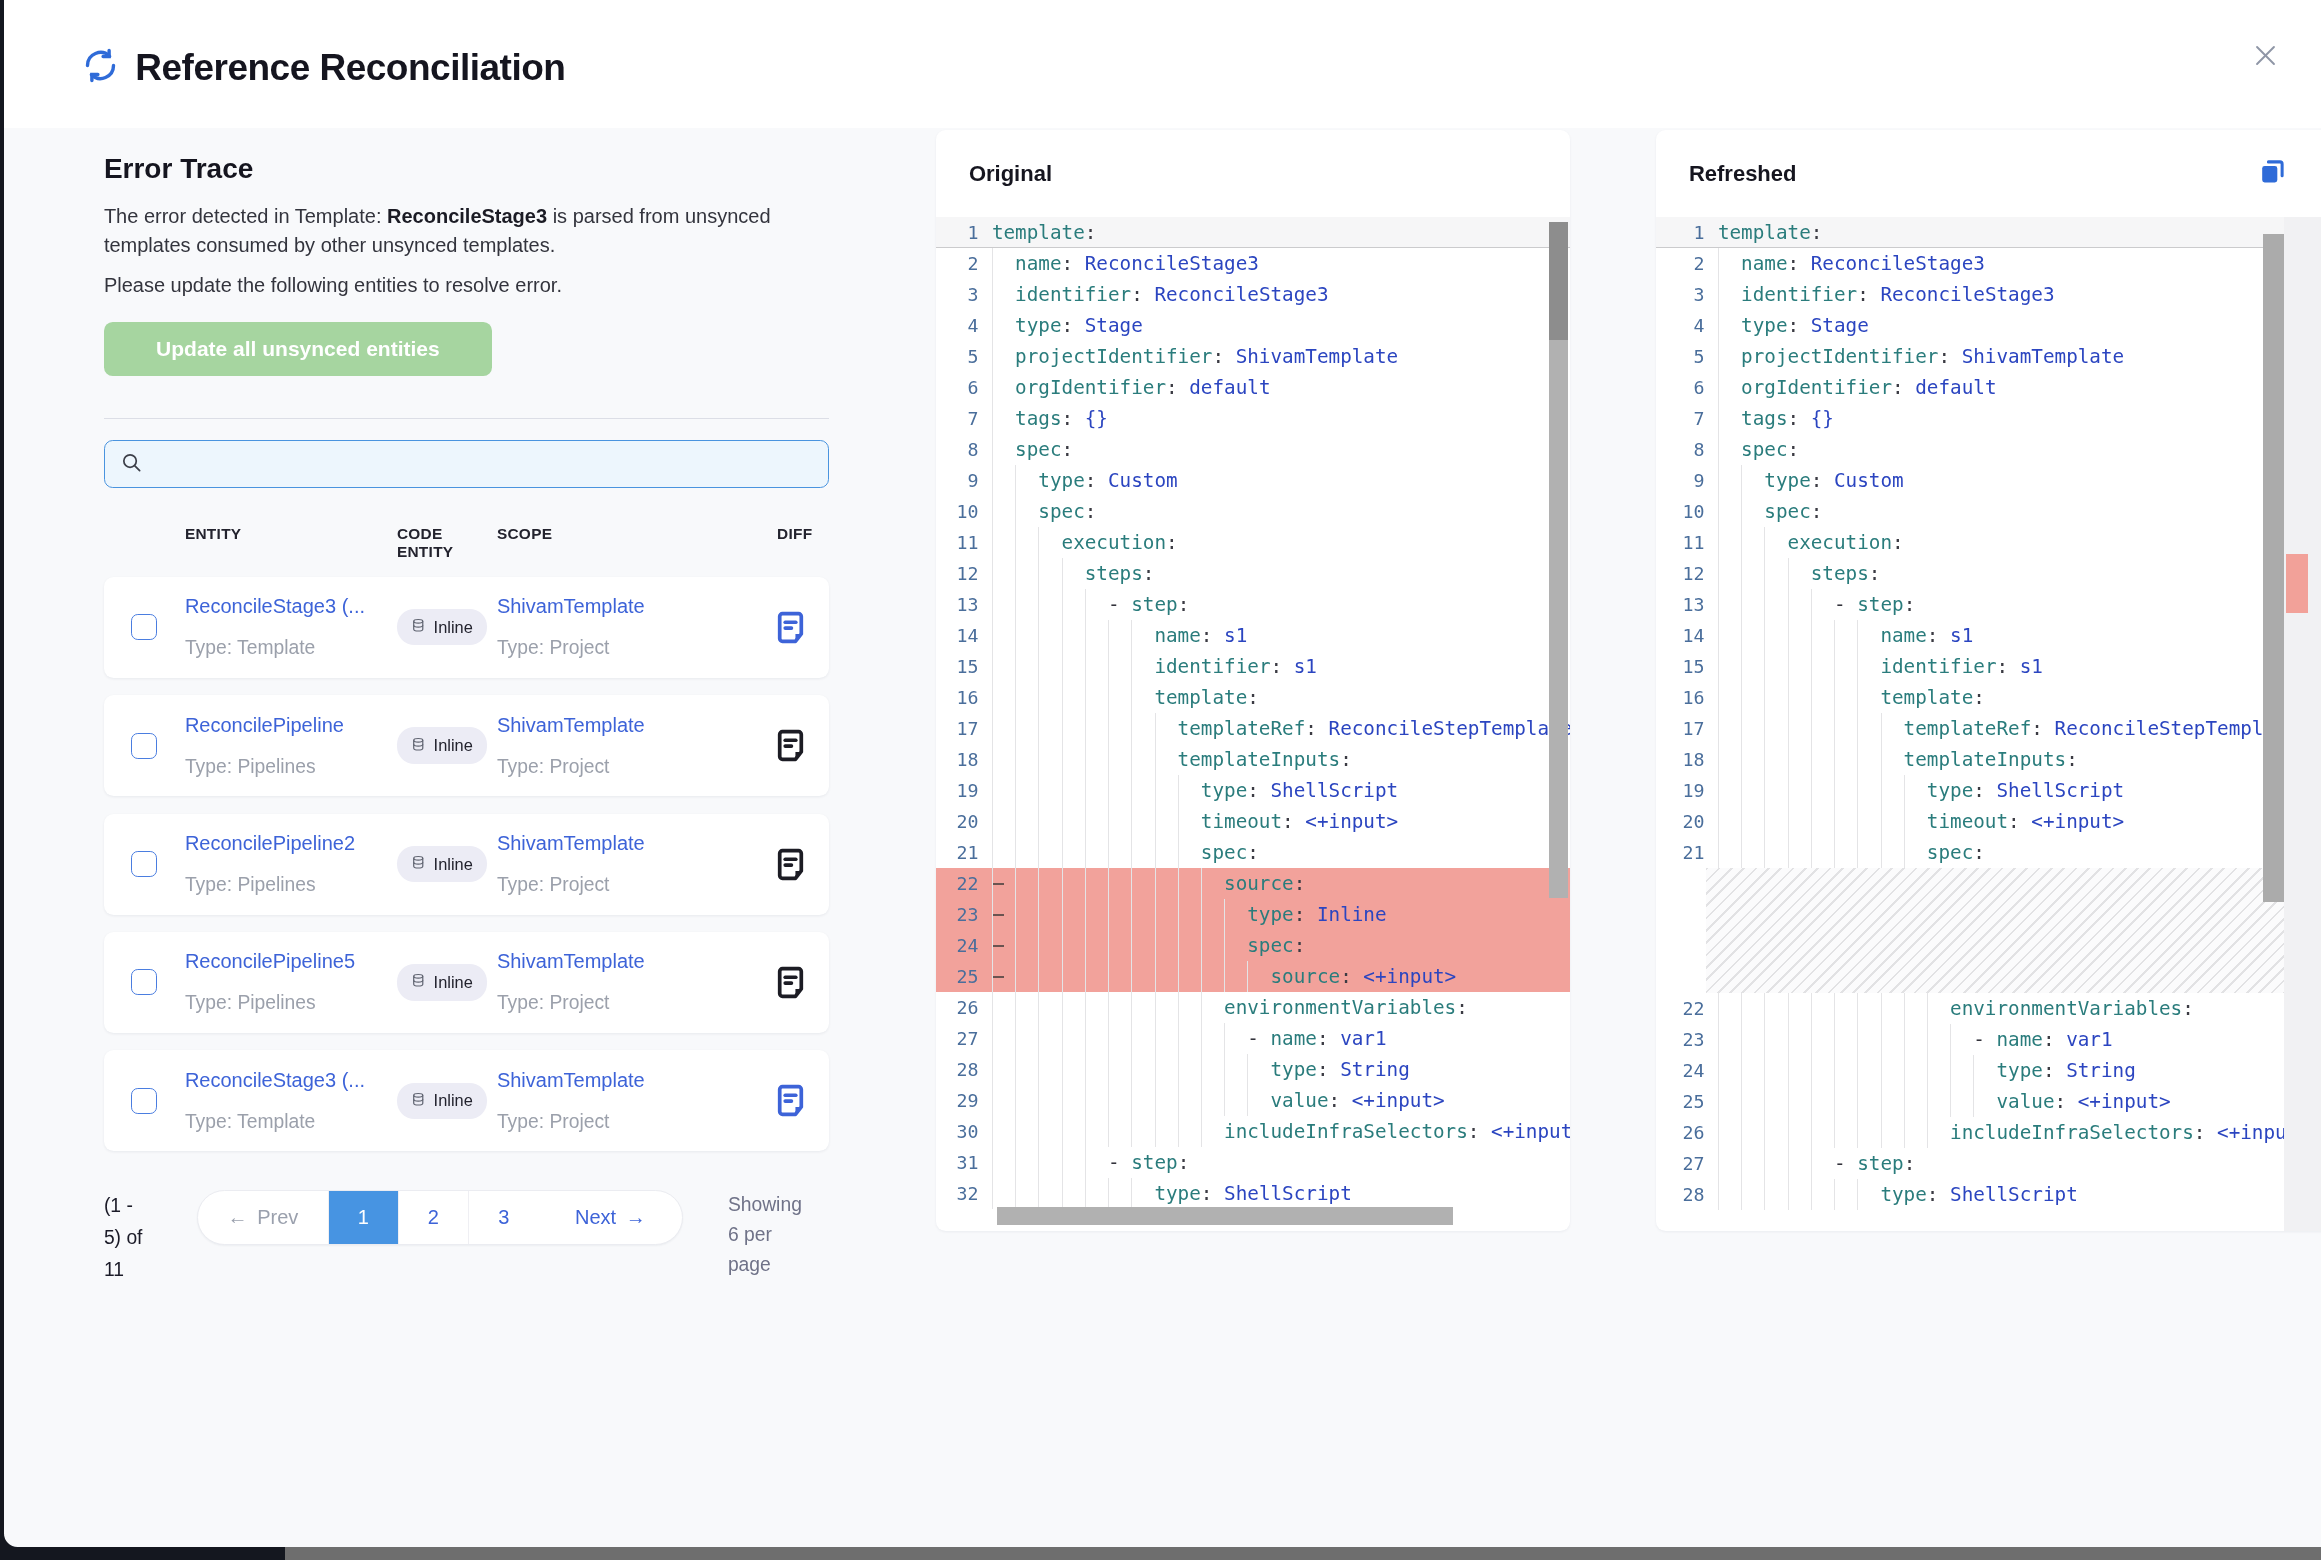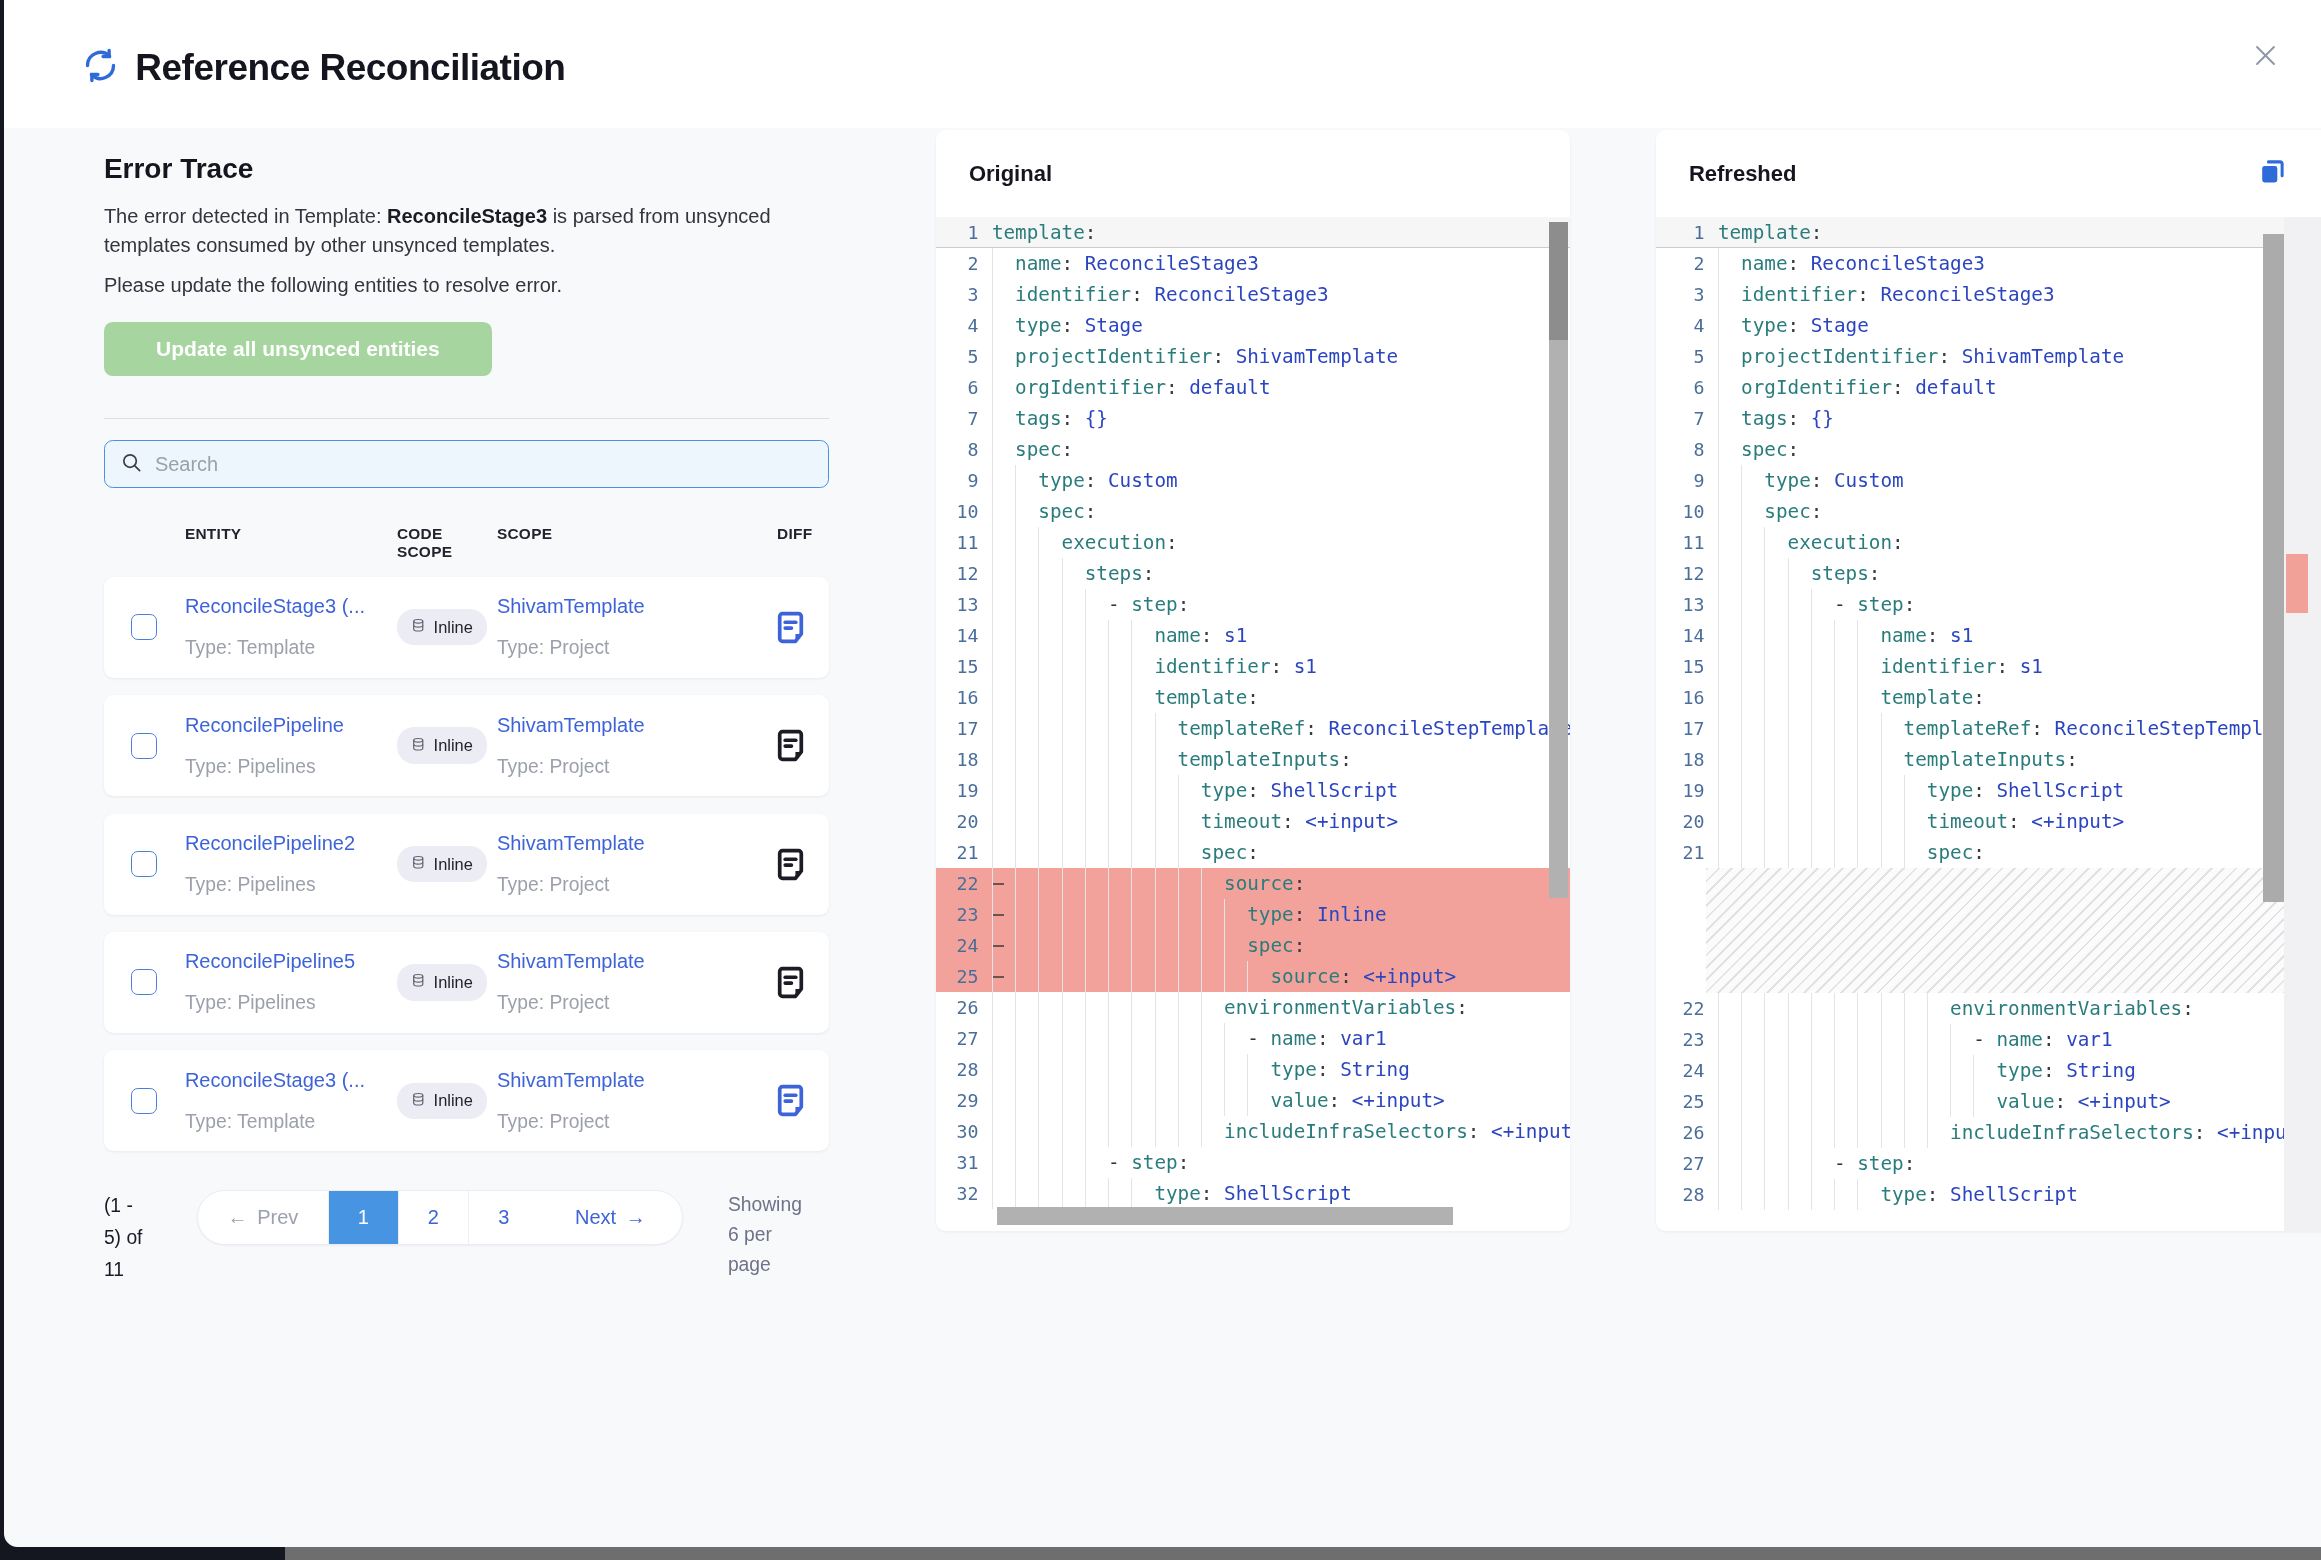--- a/index.html
+++ b/index.html
@@ -133,27 +133,26 @@
     <button class="update-btn">Update all unsynced entities</button>
     <div class="divider"></div>
 
     <div class="search-box">
       <span>
         <svg width="23" height="23" viewBox="0 0 24 24" fill="none" stroke="#3c3f49" stroke-width="1.8" stroke-linecap="round">
           <circle cx="10.5" cy="10.5" r="6.5"></circle>
             <line x1="15.5" y1="15.5" x2="20.5" y2="20.5"></line>
         </svg>
       </span>
-      <input type="text" placeholder="Search" style="">
     </div>
 
     <div class="tbl-head">
       <div></div>
       <div>ENTITY</div>
-      <div style="width:87px;">CODE SCOPE</div>
+      <div style="width:87px;">CODE ENTITY</div>
       <div>SCOPE</div>
       <div class="h-diff">DIFF</div>
     </div>
 
     <div class="entity-rows" id="entity-rows">
         <div class="row-card">
           <div class="cb"></div>
           <div>
             <div class="cell-main">ReconcileStage3 (...</div>
             <div class="cell-sub">Type: Template</div>

